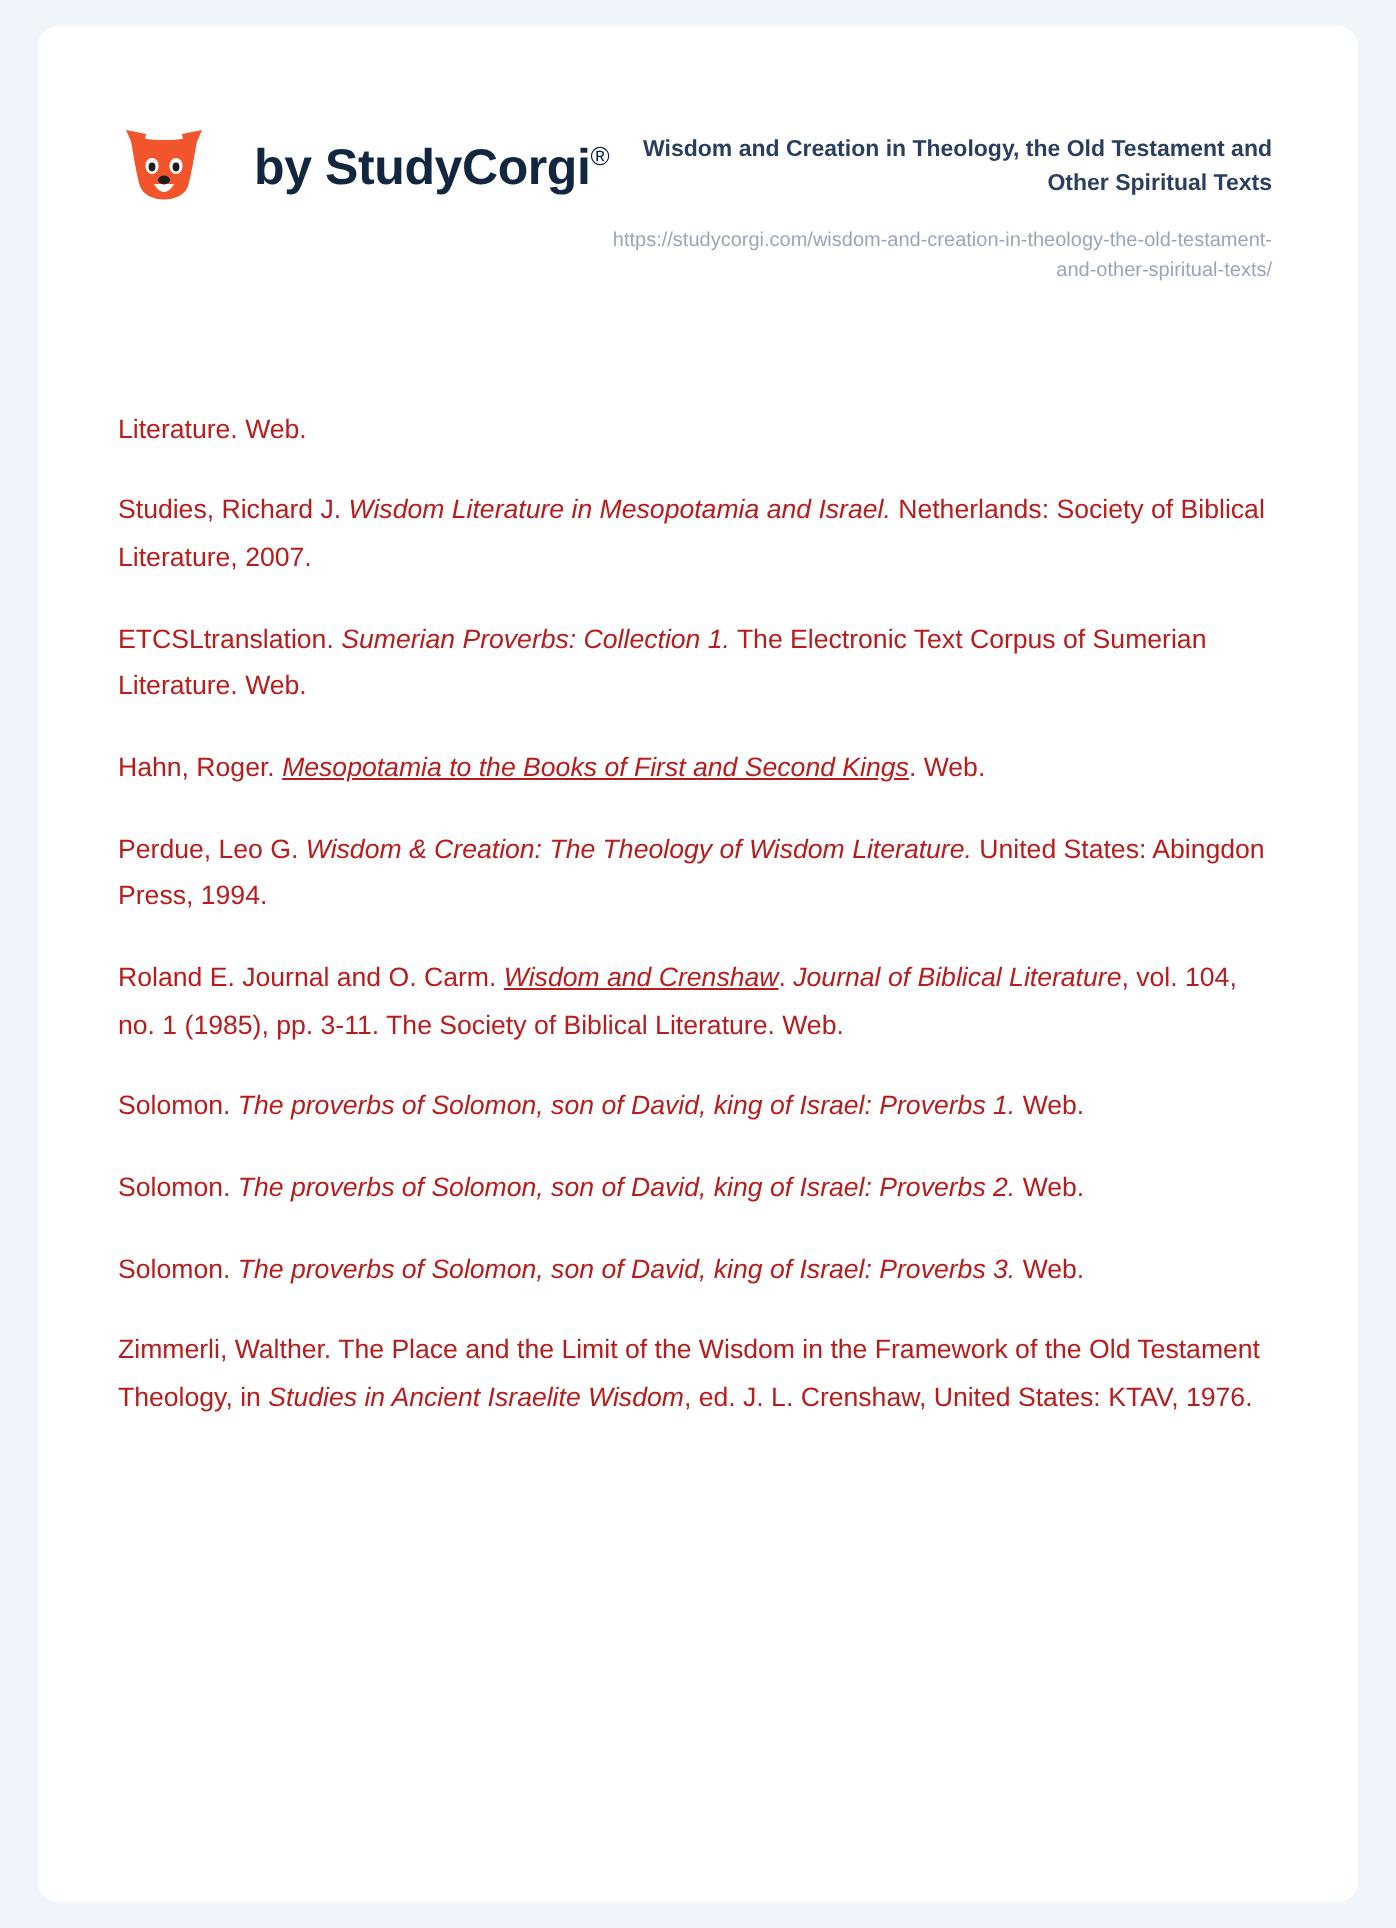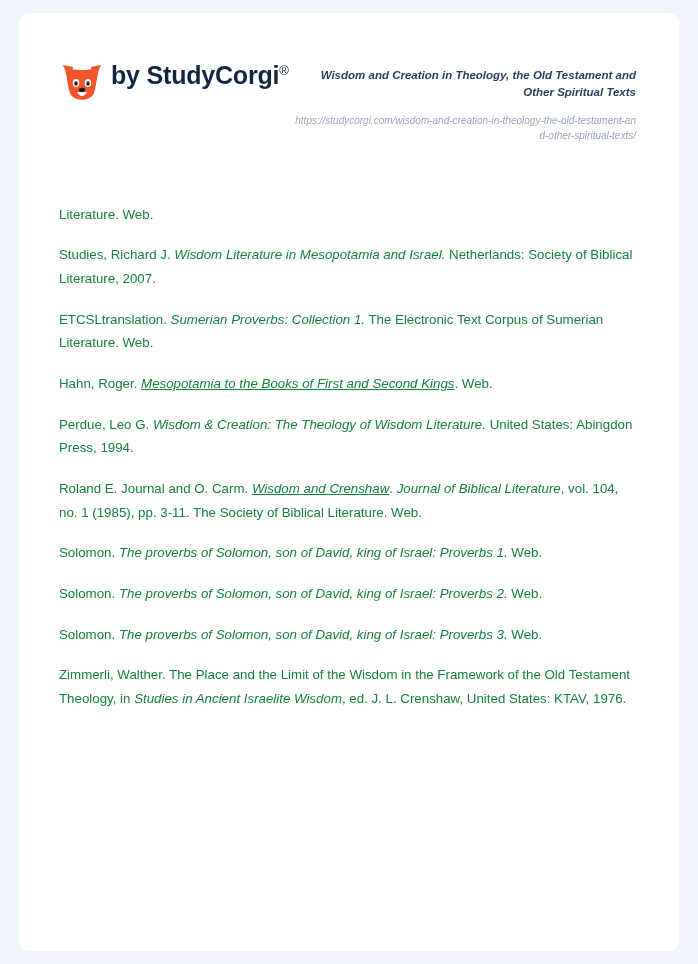--- a/index.html
+++ b/index.html
@@ -25,22 +25,22 @@
     overflow: hidden;
   }
   .header {
     display: flex;
     align-items: flex-start;
     justify-content: space-between;
     padding: 48px 43px 0 40px;
   }
   .brand {
     display: flex;
-    align-items: flex-start;
-    gap: 6px;
+    align-items: center;
+    gap: 22px;
   }
   .logo-mark {
     width: 46px;
     height: 46px;
     flex: none;
   }
   .brand-text {
     font-size: 25px;
     font-weight: bold;
     color: #12273f;
@@ -53,41 +53,40 @@
   .reg {
     font-size: 13px;
     vertical-align: super;
     color: #12273f;
     font-weight: normal;
   }
   .doc-meta {
     text-align: right;
     max-width: 345px;
     padding-top: 6px;
-    font-style: italic;
   }
   .doc-title {
     font-size: 11.5px;
     font-weight: bold;
     color: #2a3f5f;
     line-height: 1.45;
   }
   .doc-url {
     margin-top: 14px;
     font-size: 10px;
     color: #9aa6b8;
     line-height: 1.45;
     word-break: break-all;
   }
   .content {
     padding: 46px 43px 0 40px;
   }
   .ref {
     font-size: 13.3px;
-    color: #15803d;
+    color: #b91c1c;
     line-height: 1.78;
     margin-bottom: 17px;
   }
   .ref:last-child { margin-bottom: 0; }
   .it { font-style: italic; }
   .ul {
     text-decoration: underline;
     font-style: italic;
   }
 </style>

